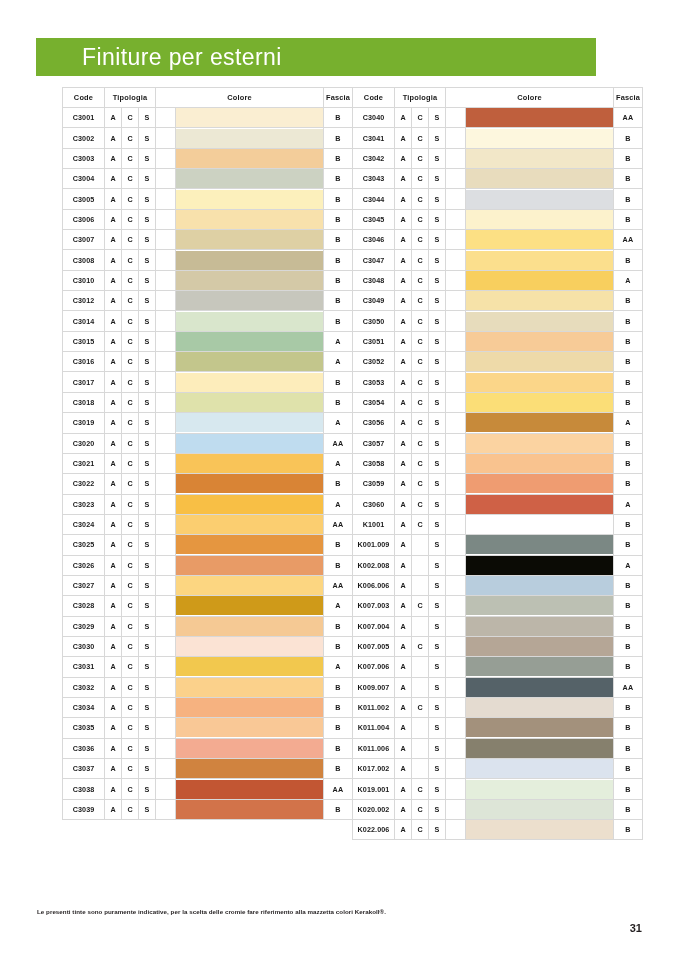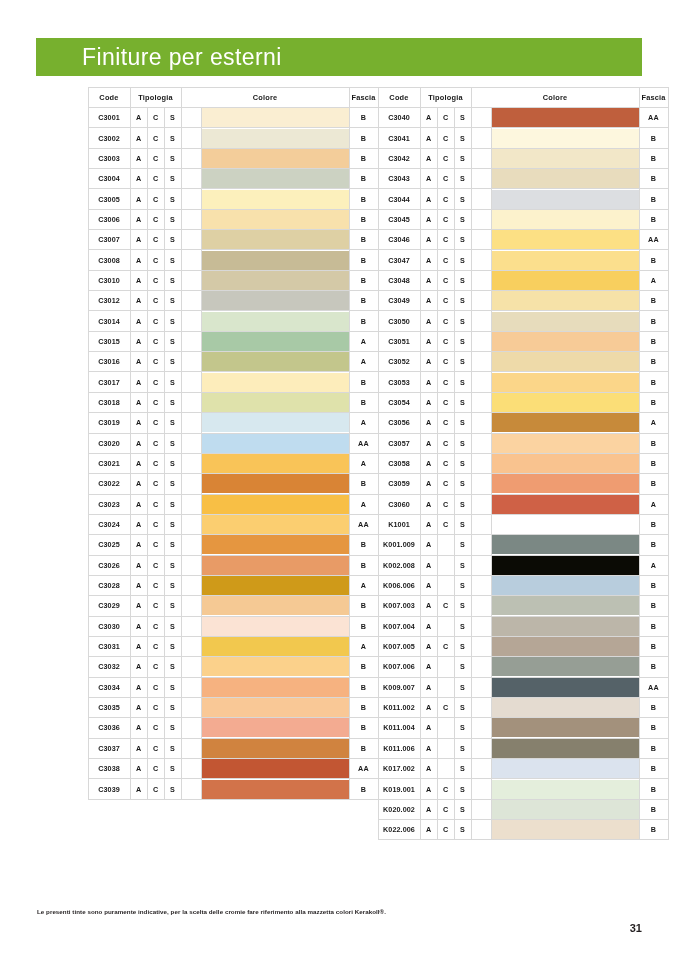--- a/index.html
+++ b/index.html
@@ -13,43 +13,43 @@
     position: relative;
     width: 678px; height: 959px;
     background: #ffffff;
     overflow: hidden;
   }
 
   
   .banner {
     position: absolute;
     left: 36px; top: 38px;
-    width: 606px; height: 38px;
+    width: 560px; height: 38px;
     background: #77b02e;
     display: flex;
     align-items: center;
     text-align: right;
   }
   .banner-title {
     color: #ffffff;
     font-size: 23px;
     font-weight: 400;
     letter-spacing: 0.4px;
     padding-left: 46px;
     line-height: 1;
     white-space: nowrap;
   }
 
   
   .tables {
     position: absolute;
-    left: 52px; top: 87px;
+    left: 36px; top: 87px;
     width: 606px;
     display: flex;
-    justify-content: center;
+    justify-content: flex-end;
     padding-left: 45px;
   }
   .tbl-wrap { width: 290px; }
 
   table.ct {
     width: 290px;
     border-collapse: collapse;
     table-layout: fixed;
   }
   table.ct th, table.ct td {
@@ -388,20 +388,31 @@
               <td class="typ">A</td>
               <td class="typ">C</td>
               <td class="typ">S</td>
               <td class="gap"></td>
               <td class="colore">
                 <span class="swatch" style="background: rgb(232, 155, 102);"></span>
               </td>
               <td class="fascia">B</td>
             </tr>
             <tr>
+              <td class="code">C3027</td>
+              <td class="typ">A</td>
+              <td class="typ">C</td>
+              <td class="typ">S</td>
+              <td class="gap"></td>
+              <td class="colore">
+                <span class="swatch" style="background: rgb(252, 214, 129);"></span>
+              </td>
+              <td class="fascia">AA</td>
+            </tr>
+            <tr>
               <td class="code">C3028</td>
               <td class="typ">A</td>
               <td class="typ">C</td>
               <td class="typ">S</td>
               <td class="gap"></td>
               <td class="colore">
                 <span class="swatch" style="background: rgb(207, 154, 25);"></span>
               </td>
               <td class="fascia">A</td>
             </tr>

